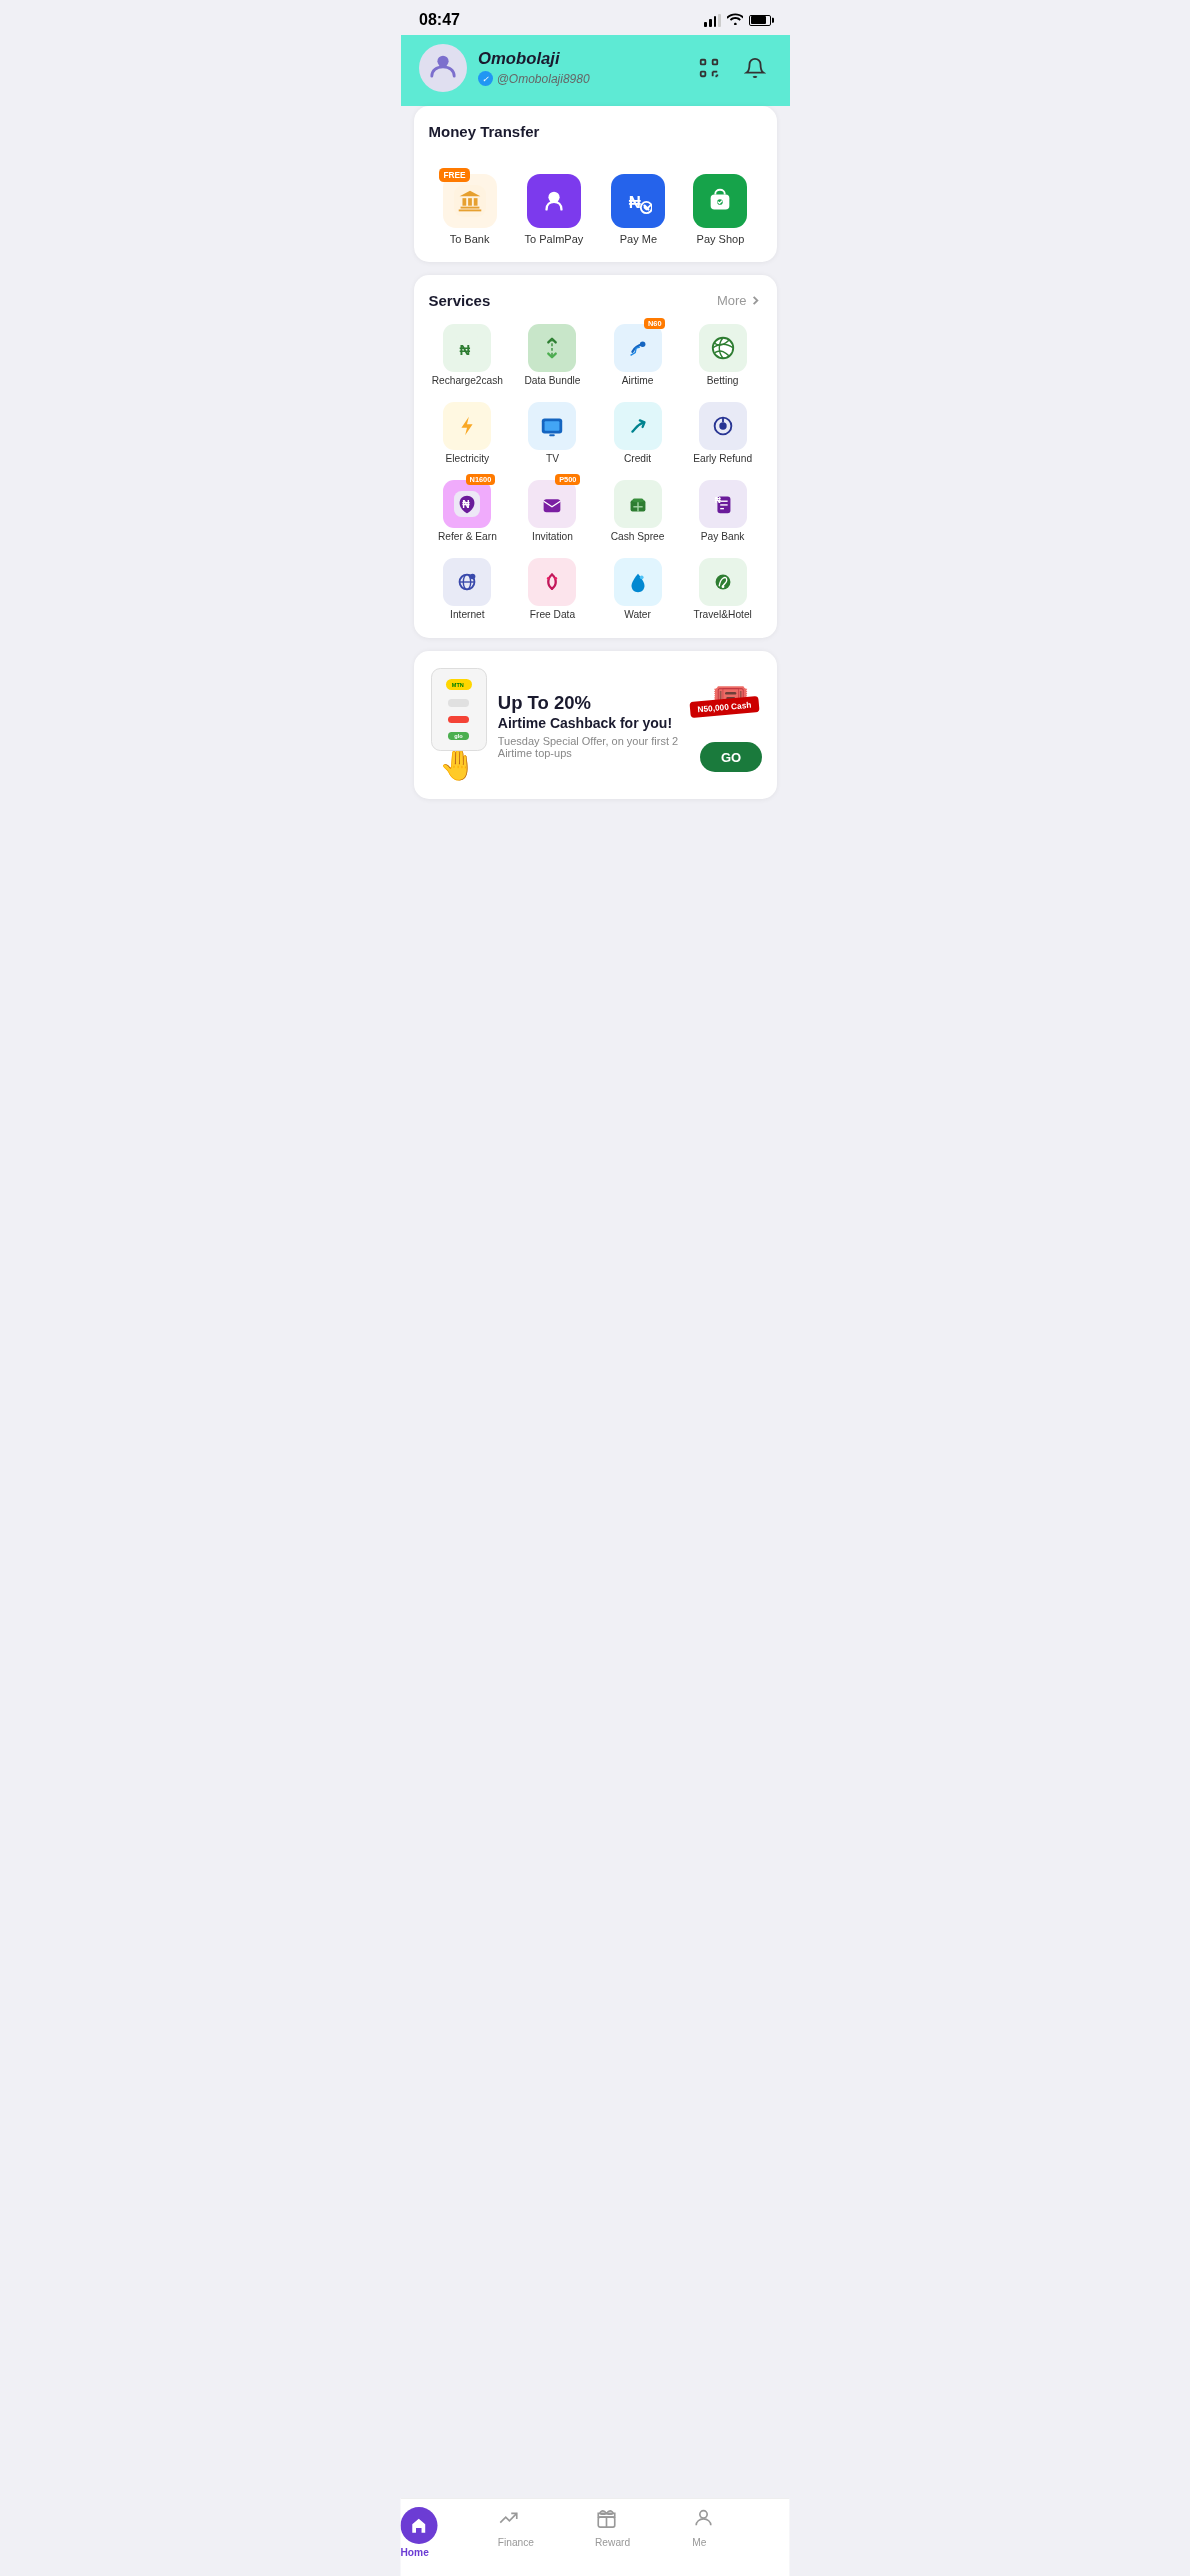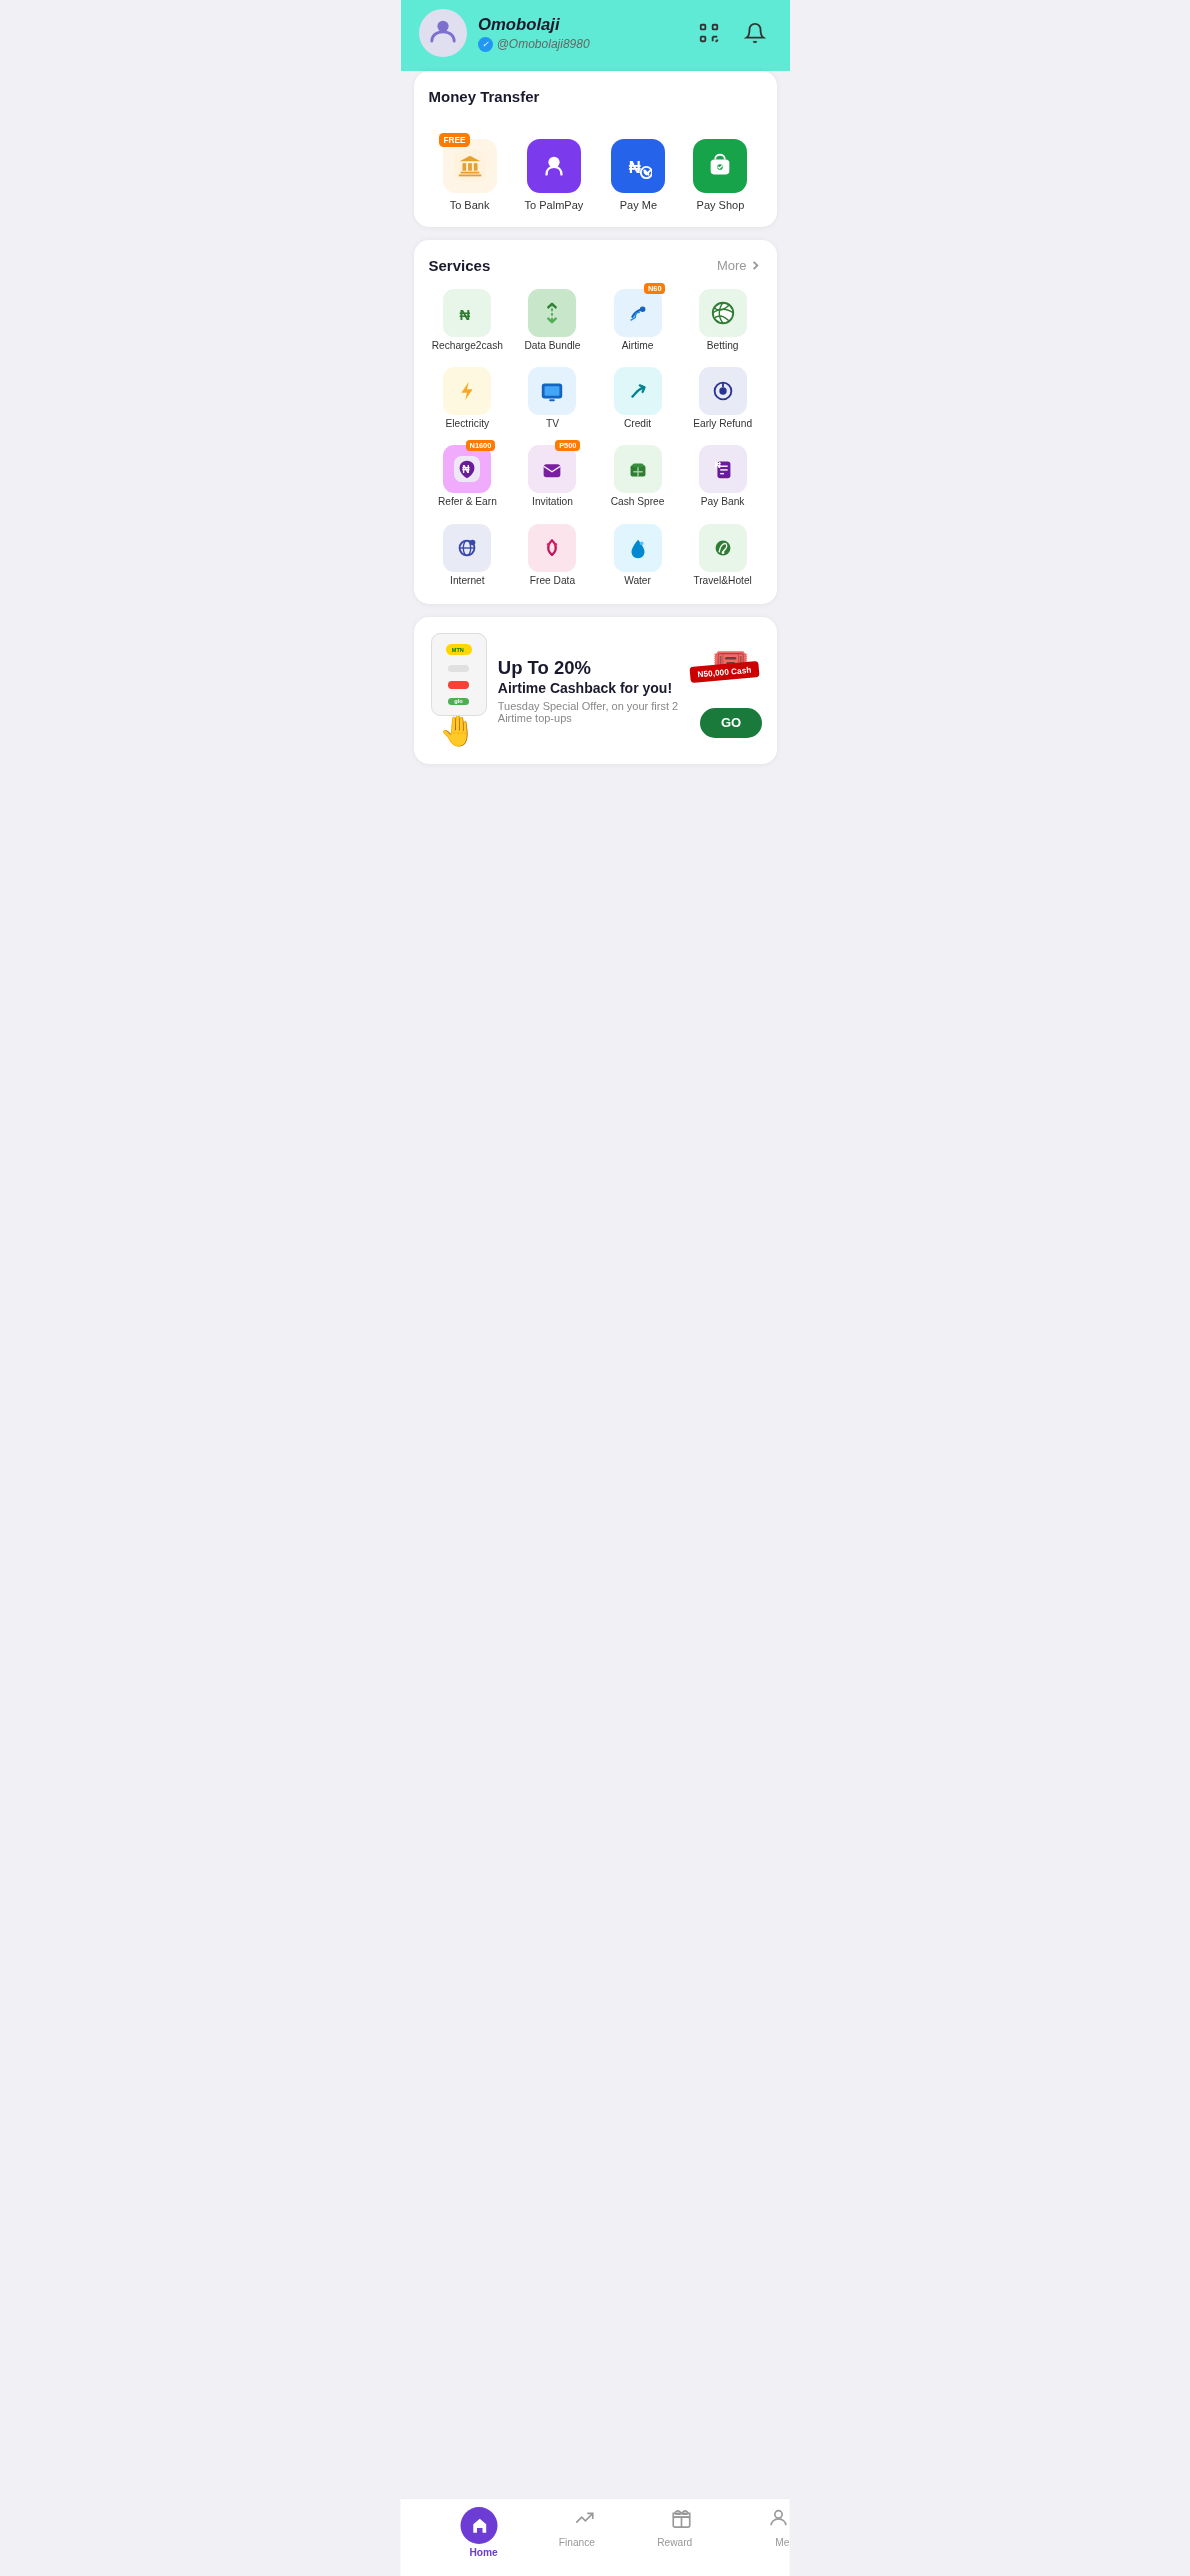--- a/index.html
+++ b/index.html
@@ -365,21 +365,21 @@
       background: white;
       border-top: 0.9px solid #eee;
       display: flex;
       justify-content: space-around;
       padding: 7.4px 0 18.5px;
       z-index: 100;
     }
     .nav-item {
       display: flex;
       flex-direction: column;
-      align-items: flex-end;
+      align-items: flex-start;
       gap: 2.8px;
       cursor: pointer;
       flex: 1;
     }
     .nav-icon {
       font-size: 20.4px;
     }
     .nav-label {
       font-size: 10.2px;
       color: #999;
@@ -411,20 +411,41 @@
 
     .page-scroll {
       padding-bottom: 83px;
     }
   </style>
 </head>
 <body>
 
 <div class="page-scroll">
 
+  <div class="status-bar">
+    <span class="status-time">08:47</span>
+    <div class="status-icons">
+      <div class="signal-bars">
+        <div class="signal-bar" style="height:4.6px"></div>
+        <div class="signal-bar" style="height:7.4px"></div>
+        <div class="signal-bar" style="height:10.2px"></div>
+        <div class="signal-bar" style="height:13px; background:#ccc"></div>
+      </div>
+      <span class="wifi-icon">
+        <svg width="16.7" height="13" viewBox="0 0 18 14" fill="none">
+          <path d="M9 11.5C9.83 11.5 10.5 12.17 10.5 13C10.5 13.83 9.83 14.5 9 14.5C8.17 14.5 7.5 13.83 7.5 13C7.5 12.17 8.17 11.5 9 11.5Z" fill="black"></path>
+          <path d="M9 7.5C10.77 7.5 12.36 8.24 13.5 9.42L14.92 8C13.39 6.44 11.31 5.5 9 5.5C6.69 5.5 4.61 6.44 3.08 8L4.5 9.42C5.64 8.24 7.23 7.5 9 7.5Z" fill="black"></path>
+          <path d="M9 3.5C12.31 3.5 15.28 4.88 17.36 7.14L18.78 5.72C16.32 3.07 12.85 1.5 9 1.5C5.15 1.5 1.68 3.07 -0.78 5.72L0.64 7.14C2.72 4.88 5.69 3.5 9 3.5Z" fill="black"></path>
+        </svg>
+      </span>
+      <div class="battery">
+        <div class="battery-fill"></div>
+      </div>
+    </div>
+  </div>
 
   <div class="header">
     <div class="avatar">
       <span class="avatar-icon">
         <svg width="28" height="28" viewBox="0 0 30 30" fill="none">
           <circle cx="15" cy="11" r="6" fill="#7c6fcd"></circle>
           <path d="M3 27C3 21 8 17 15 17C22 17 27 21 27 27" stroke="#7c6fcd" stroke-width="3" stroke-linecap="round"></path>
         </svg>
       </span>
     </div>

